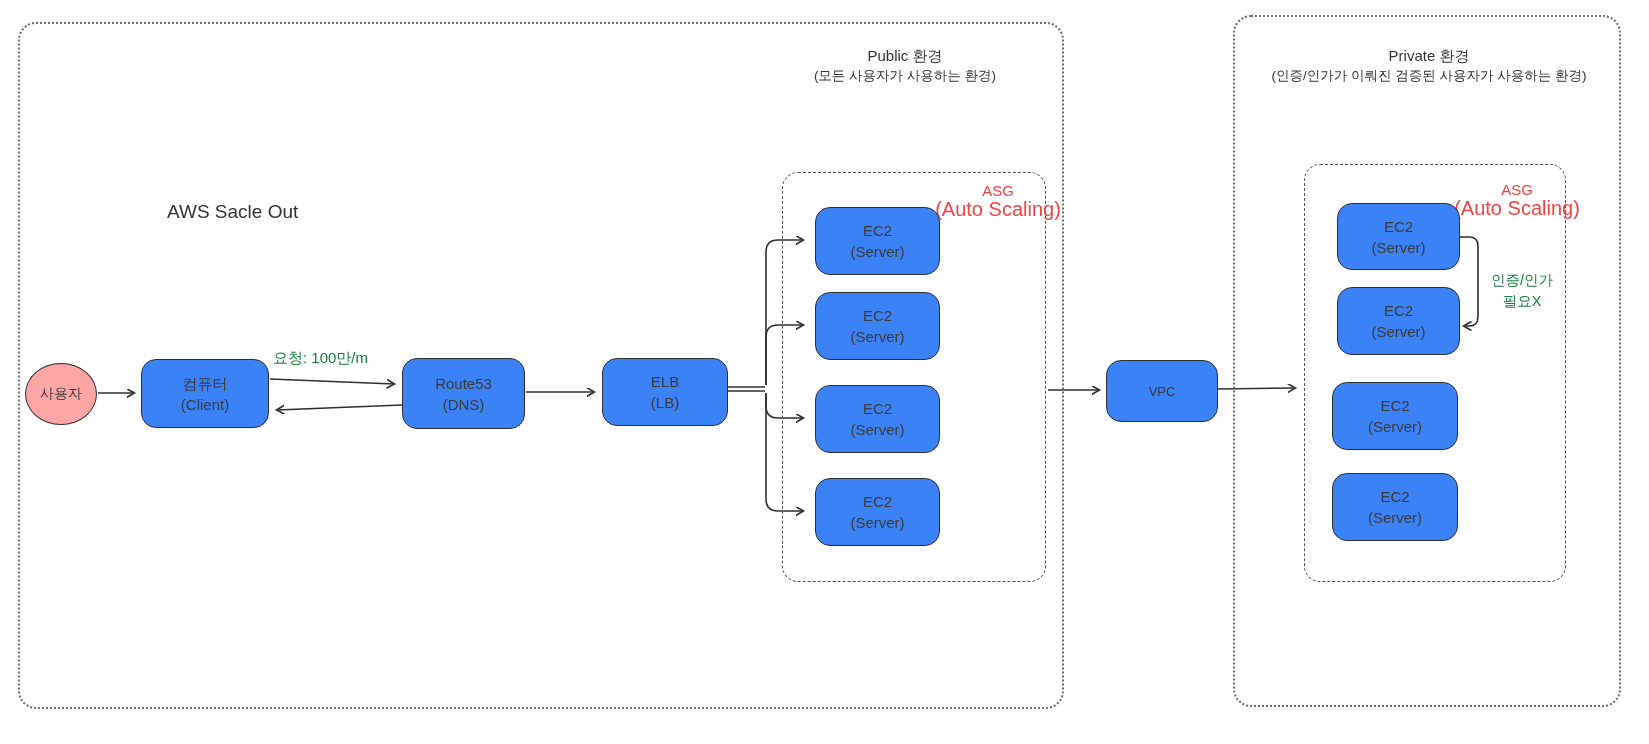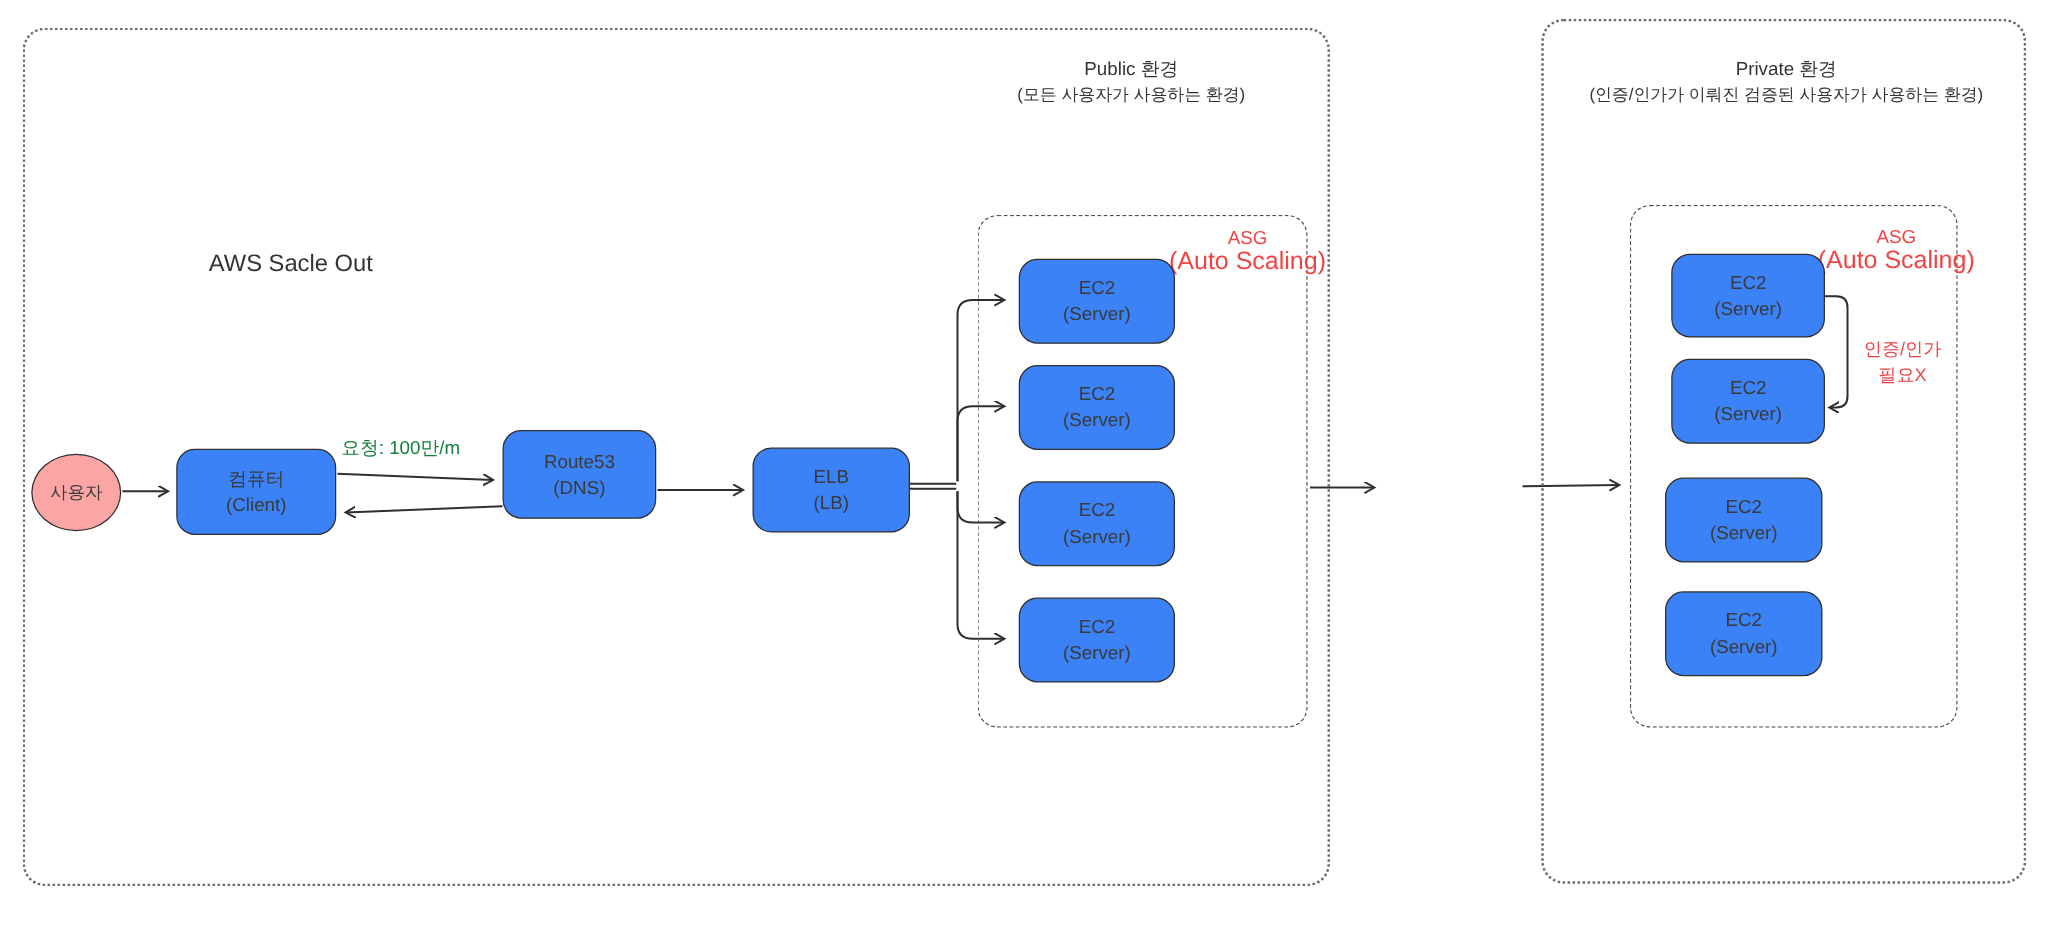--- a/index.html
+++ b/index.html
@@ -77,21 +77,21 @@
     position: absolute;
     font-size: 15px;
     color: #15803d;
     white-space: nowrap;
   }
   .auth-note {
     position: absolute;
     text-align: center;
     font-size: 14.5px;
     line-height: 21px;
-    color: #ef4444;
+    color: #15803d;
     white-space: nowrap;
   }
 </style>
 </head>
 <body>
 
 <div class="canvas">
 
   <svg class="connectors" viewBox="0 0 1649 744">
     <defs>
@@ -159,21 +159,21 @@
     <span>사용자</span>
   </div>
 
   <div class="node" style="left:141px; top:359px; width:126px; height:67px;">
     <div>컴퓨터</div>
     <div>(Client)</div>
   </div>
 
   <div class="small-label" style="left:273px; top:349px;">요청: 100만/m</div>
 
-  <div class="node" style="left:402px; top:344px; width:121px; height:69px;">
+  <div class="node" style="left:402px; top:358px; width:121px; height:69px;">
     <div>Route53</div>
     <div>(DNS)</div>
   </div>
 
   <div class="node" style="left:602px; top:358px; width:124px; height:66px;">
     <div>ELB</div>
     <div>(LB)</div>
   </div>
 
   <div class="node" style="left:815px; top:207px; width:123px; height:66px;">
@@ -186,20 +186,23 @@
   </div>
   <div class="node" style="left:815px; top:385px; width:123px; height:66px;">
     <div>EC2</div>
     <div>(Server)</div>
   </div>
   <div class="node" style="left:815px; top:478px; width:123px; height:66px;">
     <div>EC2</div>
     <div>(Server)</div>
   </div>
 
+  <div class="node" style="left:1106px; top:360px; width:110px; height:60px; font-size:13px;">
+    <div>VPC</div>
+  </div>
 
   <div class="node" style="left:1337px; top:203px; width:121px; height:65px;">
     <div>EC2</div>
     <div>(Server)</div>
   </div>
   <div class="node" style="left:1337px; top:287px; width:121px; height:66px;">
     <div>EC2</div>
     <div>(Server)</div>
   </div>
   <div class="node" style="left:1332px; top:382px; width:124px; height:66px;">

